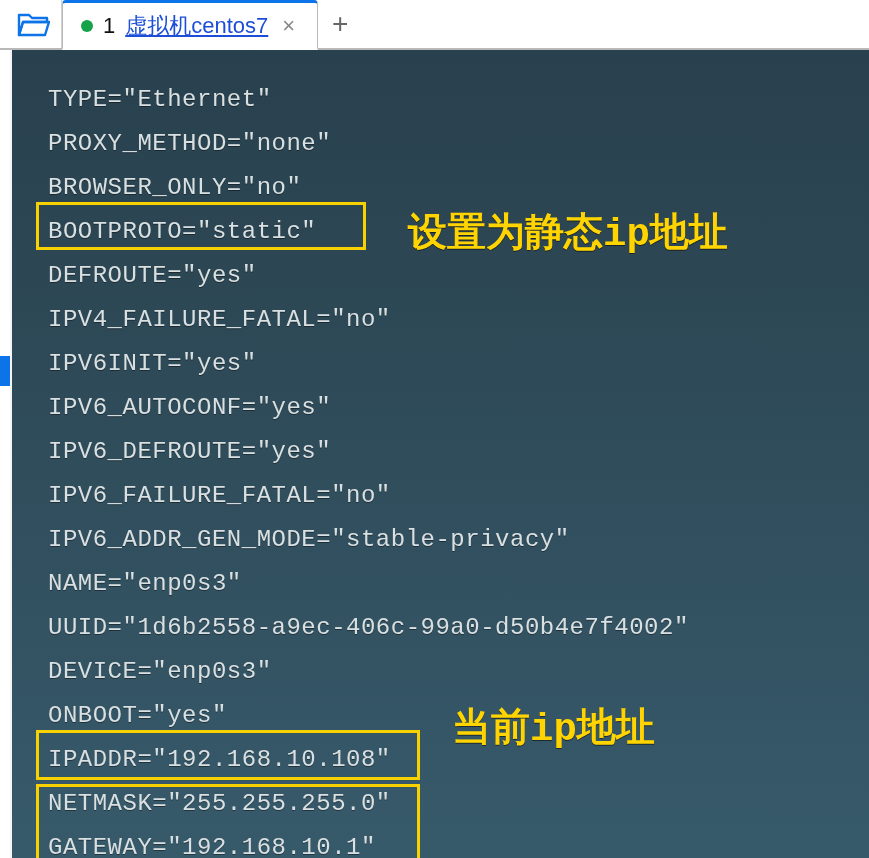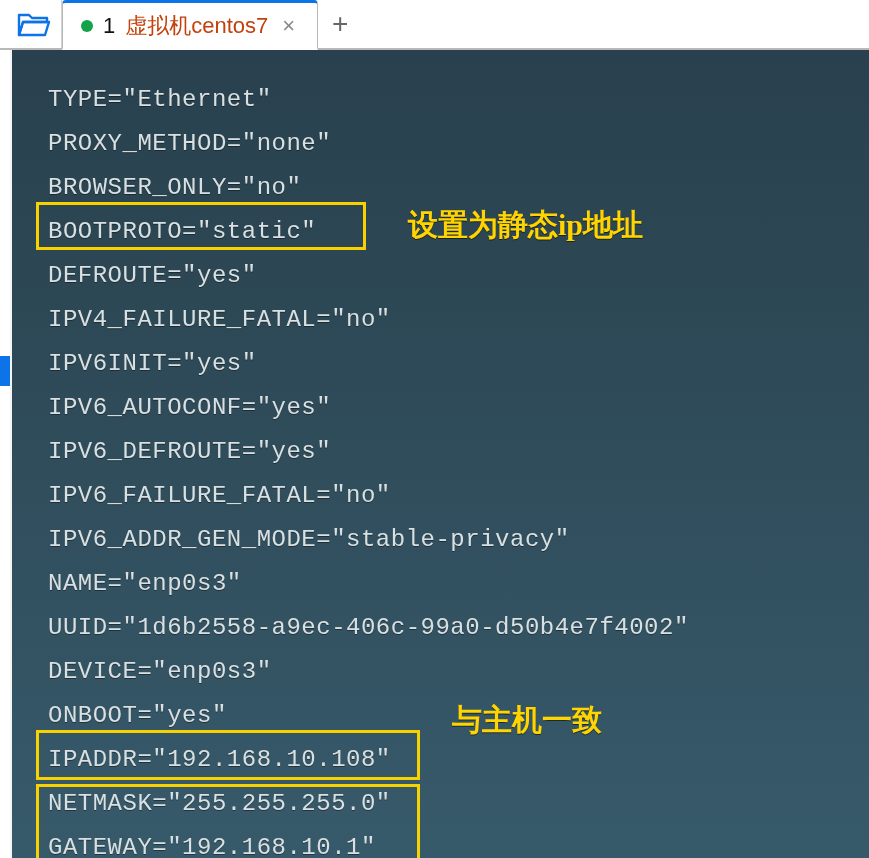--- a/index.html
+++ b/index.html
@@ -45,21 +45,21 @@
     border-bottom: 2px solid #fff;
     margin-bottom: -2px;
     background: #fff;
     border-radius: 4px 4px 0 0;
   }
   .tab .dot {
     width: 12px; height: 12px; border-radius: 50%;
     background: #14a34a;
   }
   .tab .num { color: #111; font-weight: 400; }
-  .tab .title { color: #c2410c; }
+  .tab .title { color: #1d4ed8; text-decoration: underline; }
   .tab .close {
     color: #888; font-size: 22px; line-height: 1;
     padding: 0 4px; cursor: pointer;
   }
   .newtab-btn {
     width: 44px;
     display: flex; align-items: center; justify-content: center;
     font-size: 28px; color: #666; cursor: pointer;
   }
   .terminal-wrap {
@@ -100,23 +100,23 @@
     position: absolute;
     border: 3px solid #f7d200;
     pointer-events: none;
   }
   #box1 { left: 24px;  top: 152px; width: 330px; height:  48px; }
   #box2 { left: 24px;  top: 680px; width: 384px; height:  50px; }
   #box3 { left: 24px;  top: 734px; width: 384px; height:  80px; }
   .annot-label {
     position: absolute;
     color: #ffd400;
-    font-family: Liberation Serif, serif;
+    font-family: Liberation Mono, monospace;
     font-weight: 700;
-    font-size: 30px;
+    font-size: 39px;
     text-shadow: 0 1px 0 rgba(0,0,0,0.5);
     pointer-events: none;
   }
   #lbl1 { left: 396px; top: 155px; }
   #lbl2 { left: 440px; top: 650px; }
   #lbl3 { left: 430px; top: 750px; }
 </style>
 </head>
 <body>
 
@@ -162,15 +162,15 @@
     <div class="line">ONBOOT="yes"</div>
     <div class="line">IPADDR="192.168.10.108"</div>
     <div class="line">NETMASK="255.255.255.0"</div>
     <div class="line">GATEWAY="192.168.10.1"</div>
 
     <div id="box1" class="box-annot"></div>
     <div id="box2" class="box-annot"></div>
     <div id="box3" class="box-annot"></div>
 
     <div id="lbl1" class="annot-label">设置为静态ip地址</div>
-    <div id="lbl2" class="annot-label">与主机一致</div>
+    <div id="lbl2" class="annot-label">当前ip地址</div>
   </div>
 </div>
 
 </body></html>

